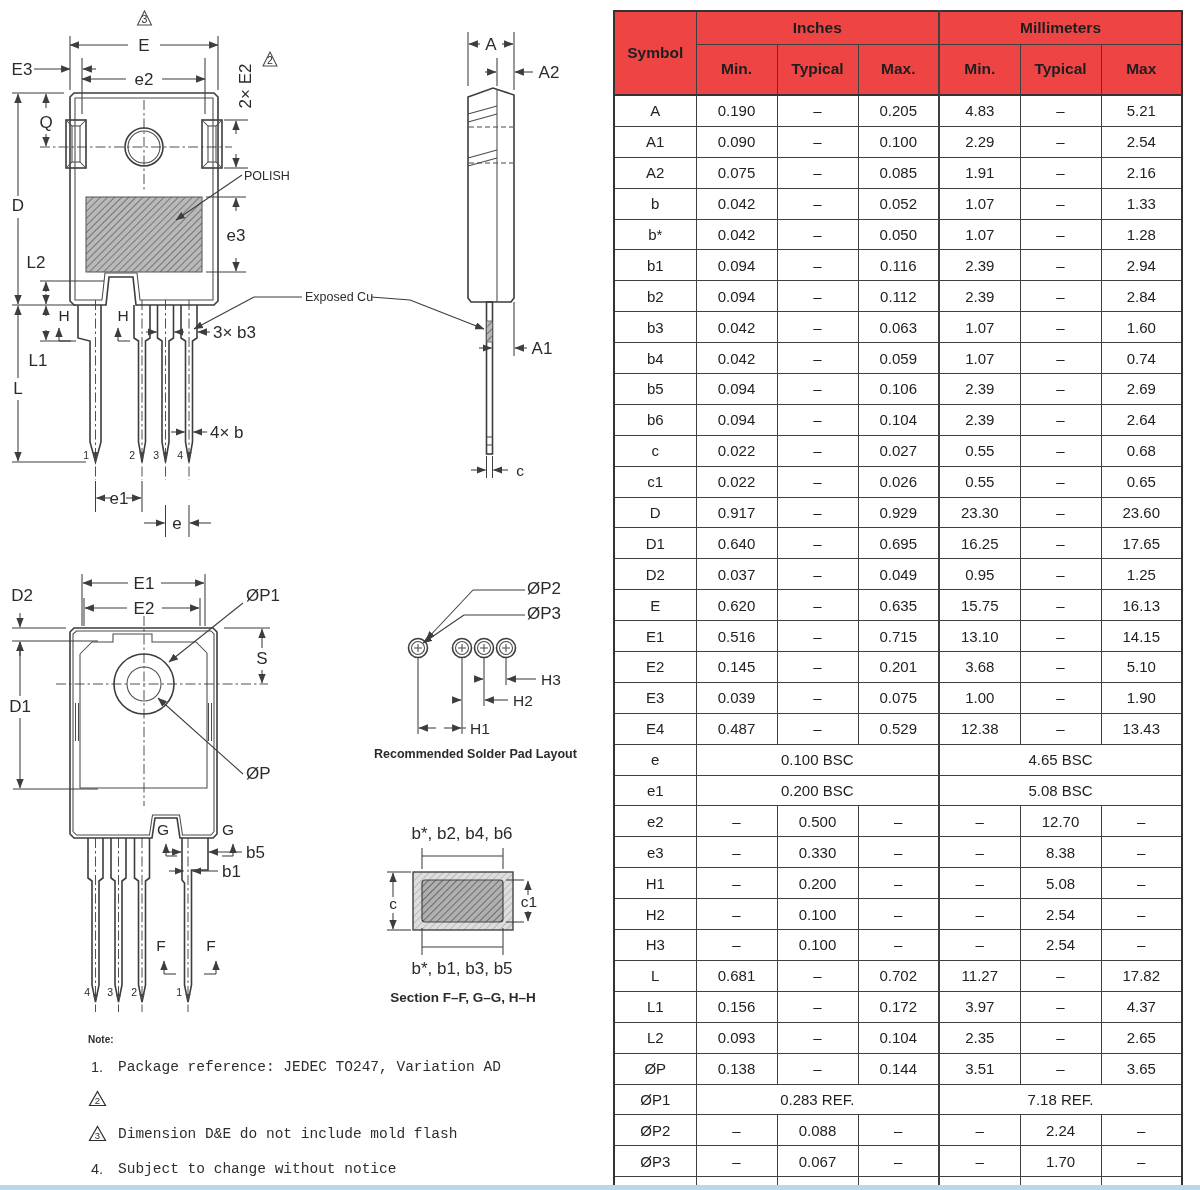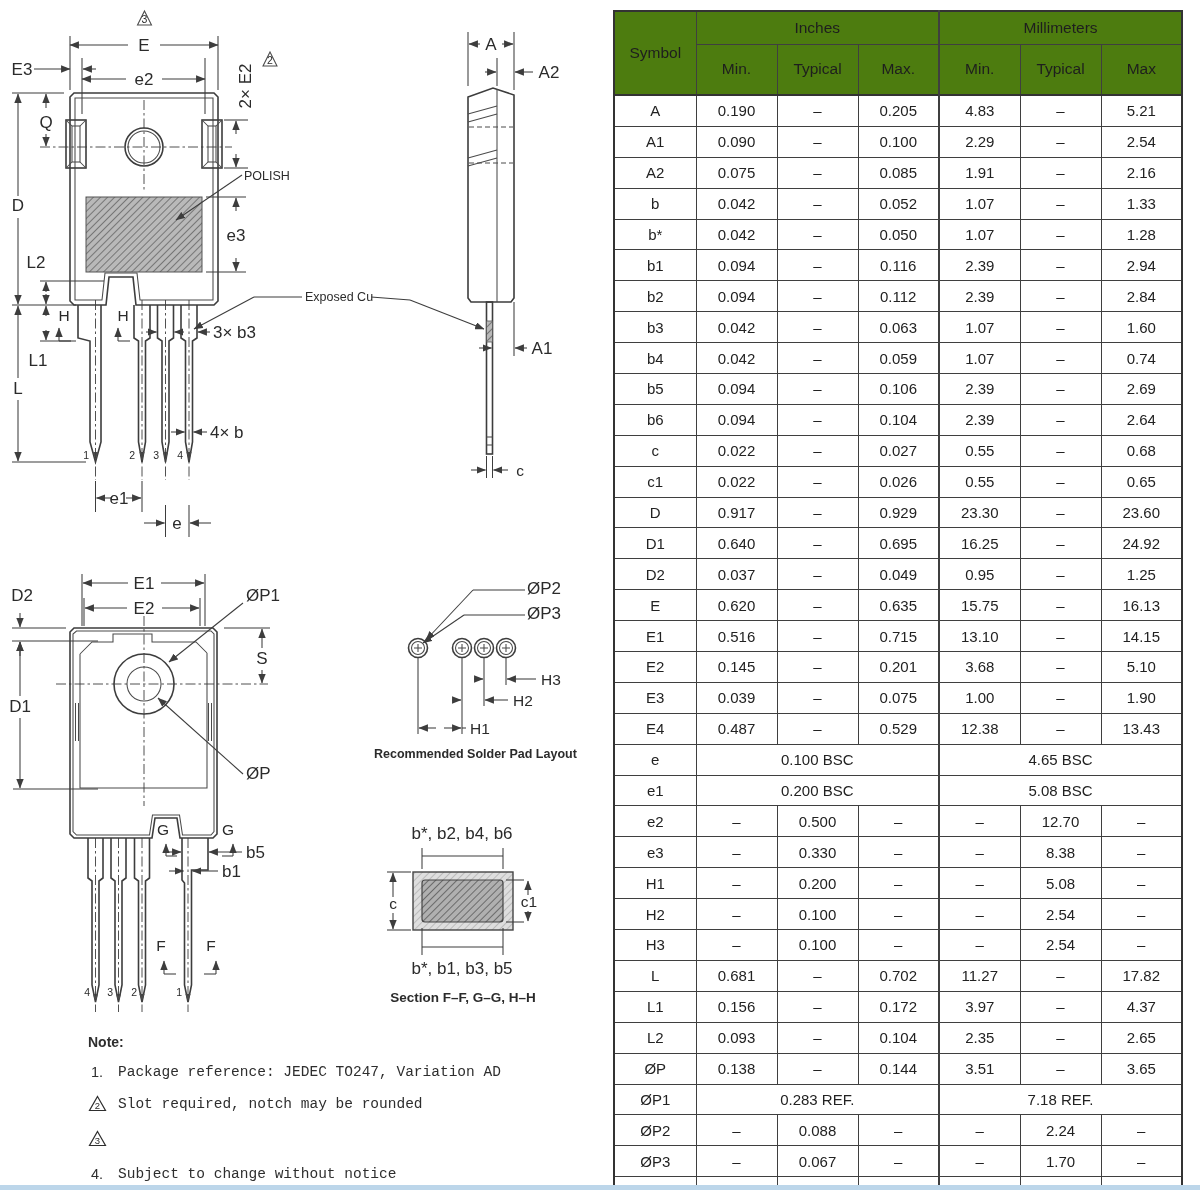--- a/index.html
+++ b/index.html
@@ -16,30 +16,30 @@
   .tn{stroke:#4a4a4a;stroke-width:1.05;fill:none}
   .dm{stroke:#3d3d3d;stroke-width:1.05;fill:none}
   .cl{stroke:#3d3d3d;stroke-width:0.9;fill:none;stroke-dasharray:10 3 2.5 3}
   .dsh{stroke:#4a4a4a;stroke-width:1;fill:none;stroke-dasharray:5 3}
   .fillgry{fill:#4a4a4a;stroke:none}
 
   
   .tablewrap{position:absolute;left:613px;top:10px;}
   table.dim{border-collapse:collapse;table-layout:fixed;width:569px;border:2.5px solid #333;color:#222;}
   table.dim th,table.dim td{border:1.4px solid #3f3f3f;text-align:center;vertical-align:middle;padding:0;overflow:hidden;white-space:nowrap;}
-  table.dim thead th{background:#4d7c0f;font-weight:normal;font-size:15.5px;color:#1e1e1e;}
+  table.dim thead th{background:#ef4444;font-weight:bold;font-size:15.5px;color:#1e1e1e;}
   table.dim thead tr:first-child{height:33px}
   table.dim thead tr:last-child{height:51px}
   table.dim thead{border-bottom:2.5px solid #333;}
   table.dim tbody td{height:29.9px;background:#ffffff;font-size:15px;}
   table.dim .mmfirst{border-left:2px solid #3f3f3f;}
 
   
   .notes{position:absolute;left:88px;top:1034px;width:500px;color:#2e2e2e;}
-  .notes-title{font-weight:bold;font-size:14px;margin-bottom:13px;}
+  .notes-title{font-weight:bold;font-size:10px;margin-bottom:13px;}
   .note-item{display:flex;align-items:flex-start;margin-bottom:14px;font-size:14.5px;line-height:18px;}
   .note-marker{width:30px;flex:0 0 30px;}
   .note-marker .num{display:inline-block;padding-left:3px;}
   .note-text{flex:1;font-family:Liberation Mono, monospace;}
 
   .bottombar{position:absolute;left:0;top:1185px;width:1200px;height:5px;background:#bcd6ea;}
 </style>
 </head>
 <body>
 
@@ -405,30 +405,30 @@
     <span class="note-text">Package reference: JEDEC TO247, Variation AD</span>
   </div>
 
   <div class="note-item">
     <span class="note-marker">
       <svg width="19" height="17" viewBox="0 0 19 17">
         <path d="M9.5,1.5 L17.5,15.5 L1.5,15.5 Z" fill="none" stroke="#2e2e2e" stroke-width="1.2"></path>
         <text x="9.5" y="13.5" text-anchor="middle" font-size="9.5" fill="#2e2e2e">2</text>
       </svg>
     </span>
-    <span class="note-text">Slot required, notch may be rounded</span>
   </div>
 
   <div class="note-item">
     <span class="note-marker">
       <svg width="19" height="17" viewBox="0 0 19 17">
         <path d="M9.5,1.5 L17.5,15.5 L1.5,15.5 Z" fill="none" stroke="#2e2e2e" stroke-width="1.2"></path>
         <text x="9.5" y="13.5" text-anchor="middle" font-size="9.5" fill="#2e2e2e">3</text>
       </svg>
     </span>
+    <span class="note-text">Dimension D&amp;E do not include mold flash</span>
   </div>
 
   <div class="note-item">
     <span class="note-marker"><span class="num">4.</span></span>
     <span class="note-text">Subject to change without notice</span>
   </div>
 </div>
 
 <div class="tablewrap">
   <table class="dim">
@@ -583,21 +583,21 @@
           <td>–</td>
           <td>23.60</td>
         </tr>
         <tr>
           <td class="sym">D1</td>
           <td>0.640</td>
           <td>–</td>
           <td>0.695</td>
           <td class="mmfirst">16.25</td>
           <td>–</td>
-          <td>24.92</td>
+          <td>17.65</td>
         </tr>
         <tr>
           <td class="sym">D2</td>
           <td>0.037</td>
           <td>–</td>
           <td>0.049</td>
           <td class="mmfirst">0.95</td>
           <td>–</td>
           <td>1.25</td>
         </tr>

